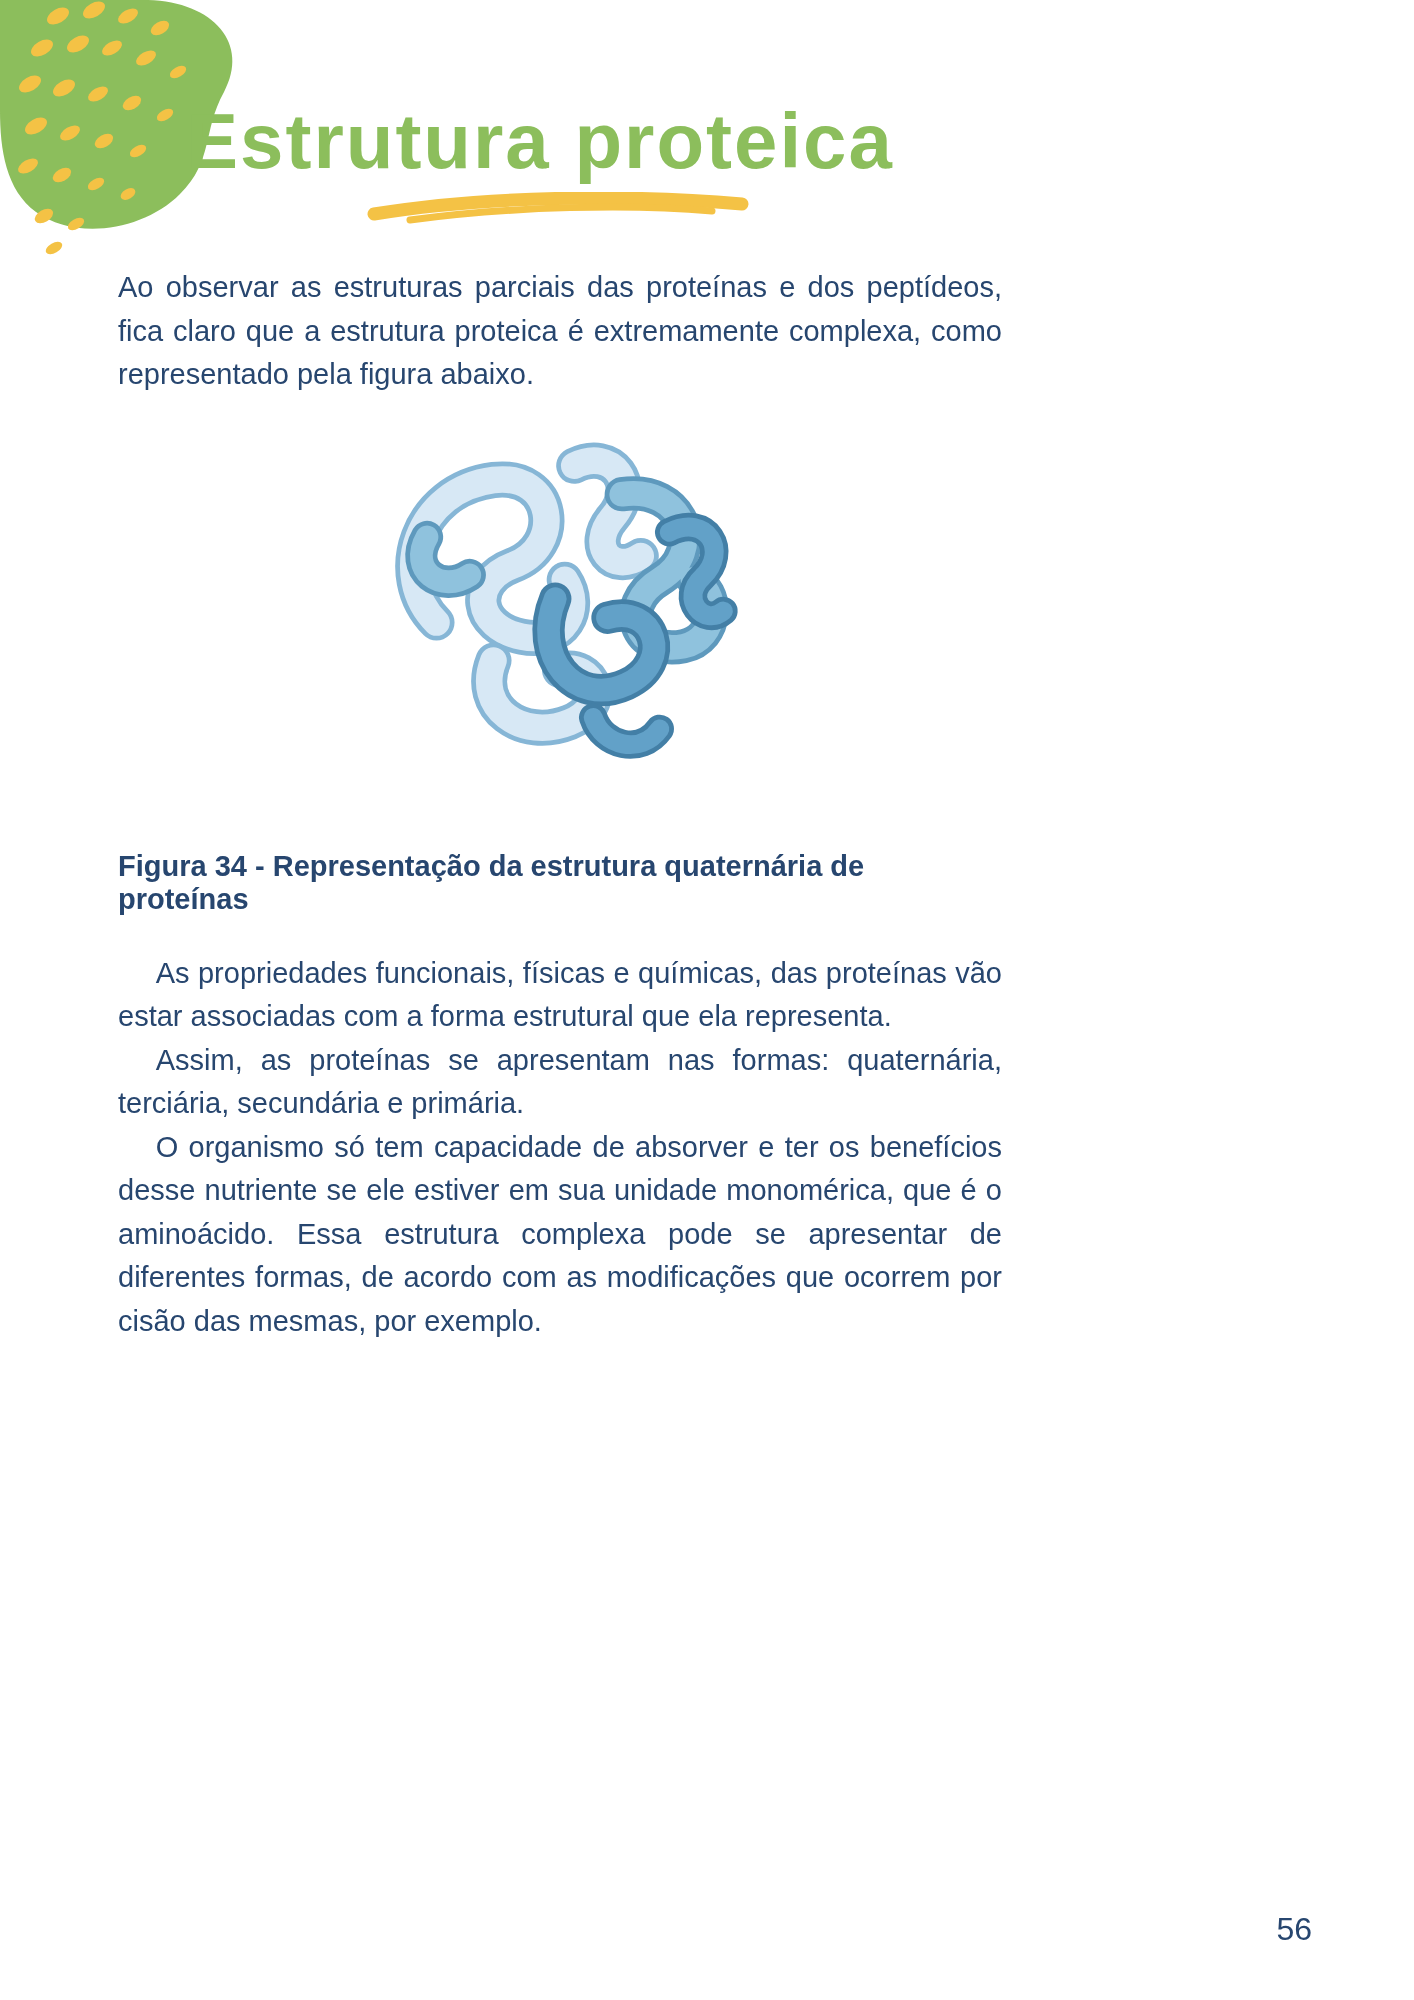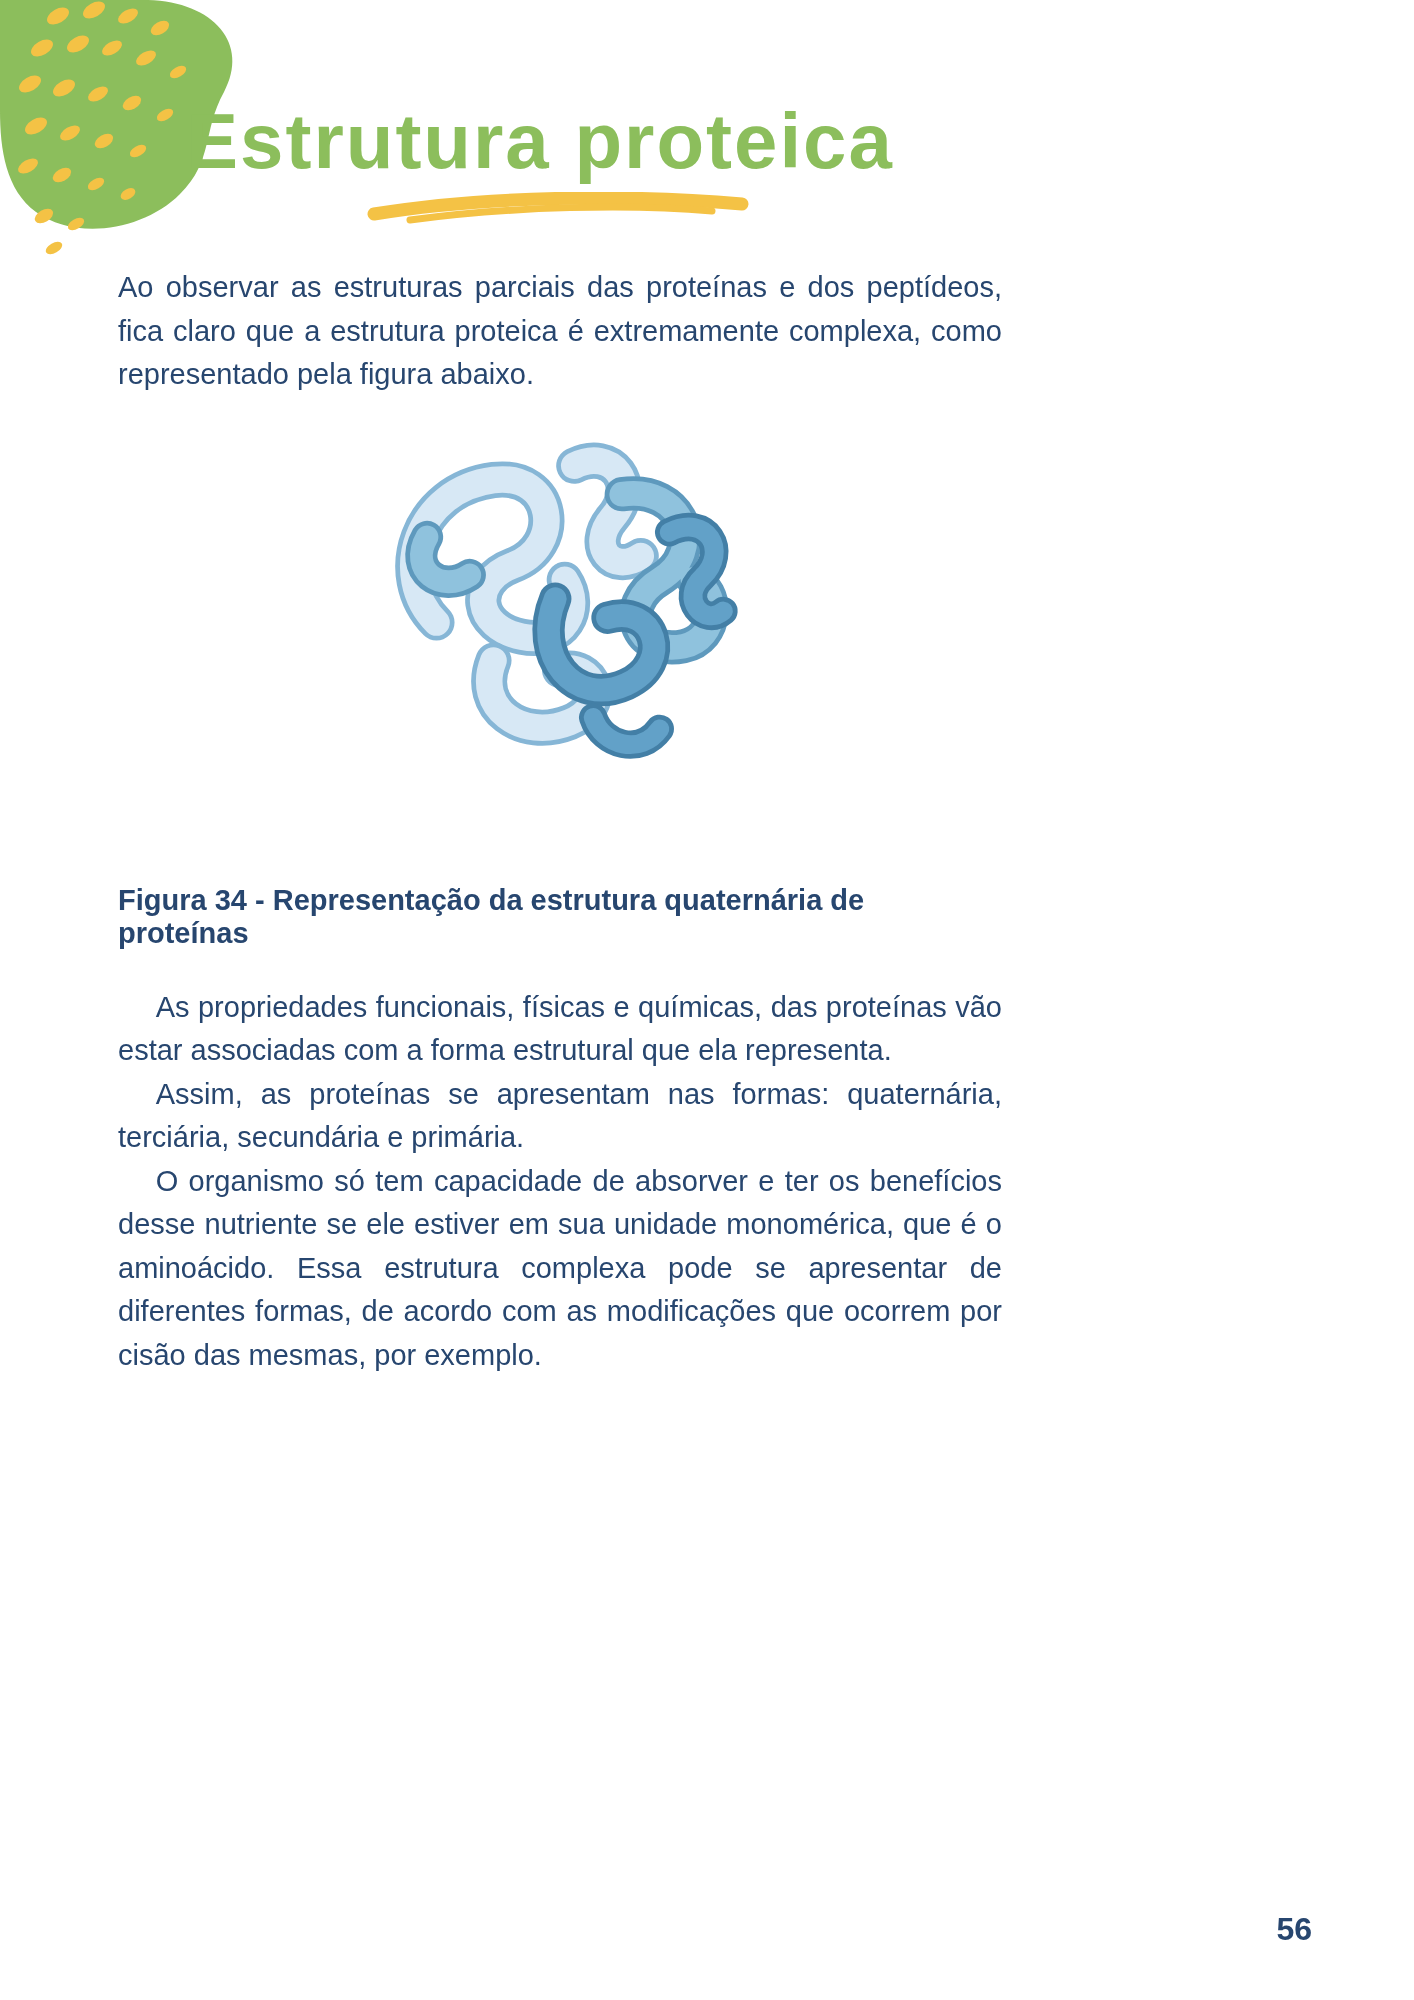--- a/index.html
+++ b/index.html
@@ -40,32 +40,32 @@
     color:#27466f;
   }
   .intro{margin-bottom:26px;}
   .indent{text-indent:1.3em;}
   .figure{
     margin:26px auto 0 auto;
     width:380px;
     text-align:center;
   }
   .caption{
-    margin:96px 0 36px 0;
+    margin:62px 0 36px 0;
     font-size:29px;
     font-weight:700;
     text-align:left;
     color:#27466f;
   }
   .page-number{
     position:absolute;
     right:118px;bottom:52px;
     font-size:32px;
     color:#27466f;
-    font-weight:700;
+    font-weight:400;
   }
 </style>
 </head>
 <body>
 
 <div class="page">
 
   <svg class="corner-deco" width="300" height="280" viewBox="0 0 300 280" aria-hidden="true">
     <path d="M0,0 L148,0 C214,2 250,44 224,92 C202,132 214,160 180,194 C142,232 74,240 36,212 C6,190 0,150 0,110 Z" fill="#8cbe5c"></path>
     <g fill="#f4c245">

